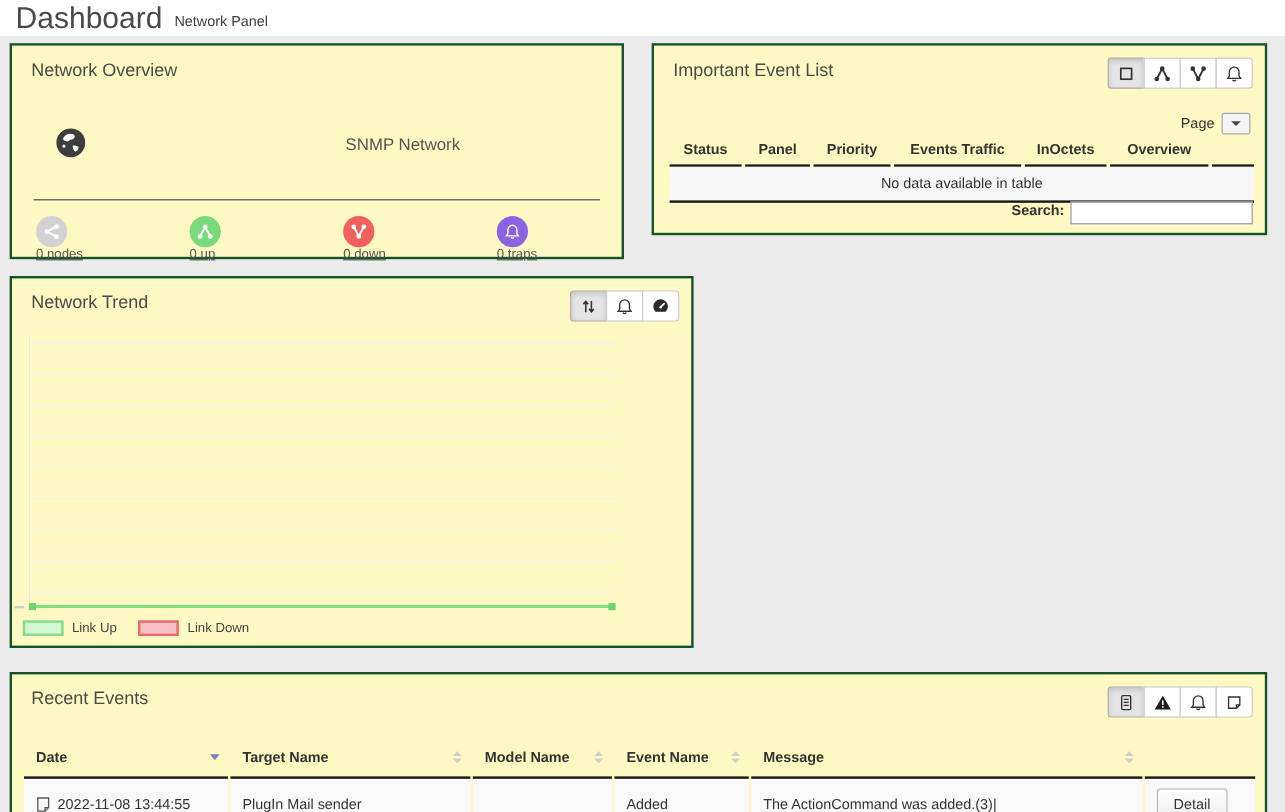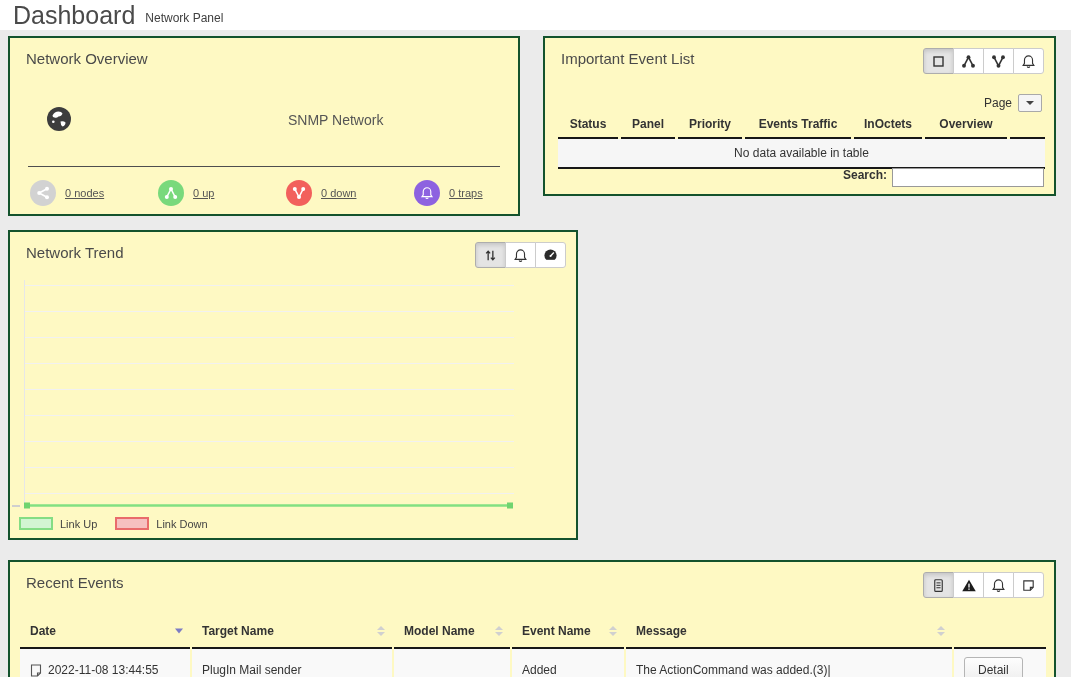--- a/index.html
+++ b/index.html
@@ -28,21 +28,21 @@
     display:flex;align-items:center;justify-content:center;cursor:pointer;box-sizing:border-box;}
   .tb-btn:first-child{border-radius:3px 0 0 3px;margin-left:0;}
   .tb-btn:last-child{border-radius:0 3px 3px 0;}
   .tb-btn.active{background:#e4e4e4;border-color:#adadad;box-shadow:inset 0 2px 4px rgba(0,0,0,.14);}
 
   
   .globe{position:absolute;left:36px;top:68px;}
   .snmp-label{position:absolute;left:278px;top:74px;font-size:14px;color:#555;}
   .ov-divider{position:absolute;left:18px;right:18px;top:128px;border-top:1px solid #4e4e4e;}
   .stats{position:absolute;left:20px;top:142px;display:flex;}
-  .stat{display:flex;align-items:center;width:128px;}
+  .stat{display:flex;align-items:flex-start;width:128px;flex-direction:column;}
   .stat-circle{width:26px;height:26px;border-radius:50%;display:flex;align-items:center;
     justify-content:center;margin-right:9px;flex:none;}
   .c-nodes{background:#d2d2d2}.c-up{background:#79d97c}.c-down{background:#f2605c}.c-traps{background:#8d62e0}
   .stat-label{font-size:11px;color:#555;text-decoration:underline;cursor:pointer;}
 
   
   .page-row{position:absolute;right:12px;top:56px;display:flex;align-items:center;font-size:12px;color:#333;}
   .page-select{width:22px;height:16px;border:1px solid #a9a9a9;background:#f5f5f5;margin-left:6px;
     display:flex;align-items:center;justify-content:center;border-radius:2px;cursor:pointer;}
   .dl-wrap{position:absolute;left:10px;right:10px;top:74px;}

